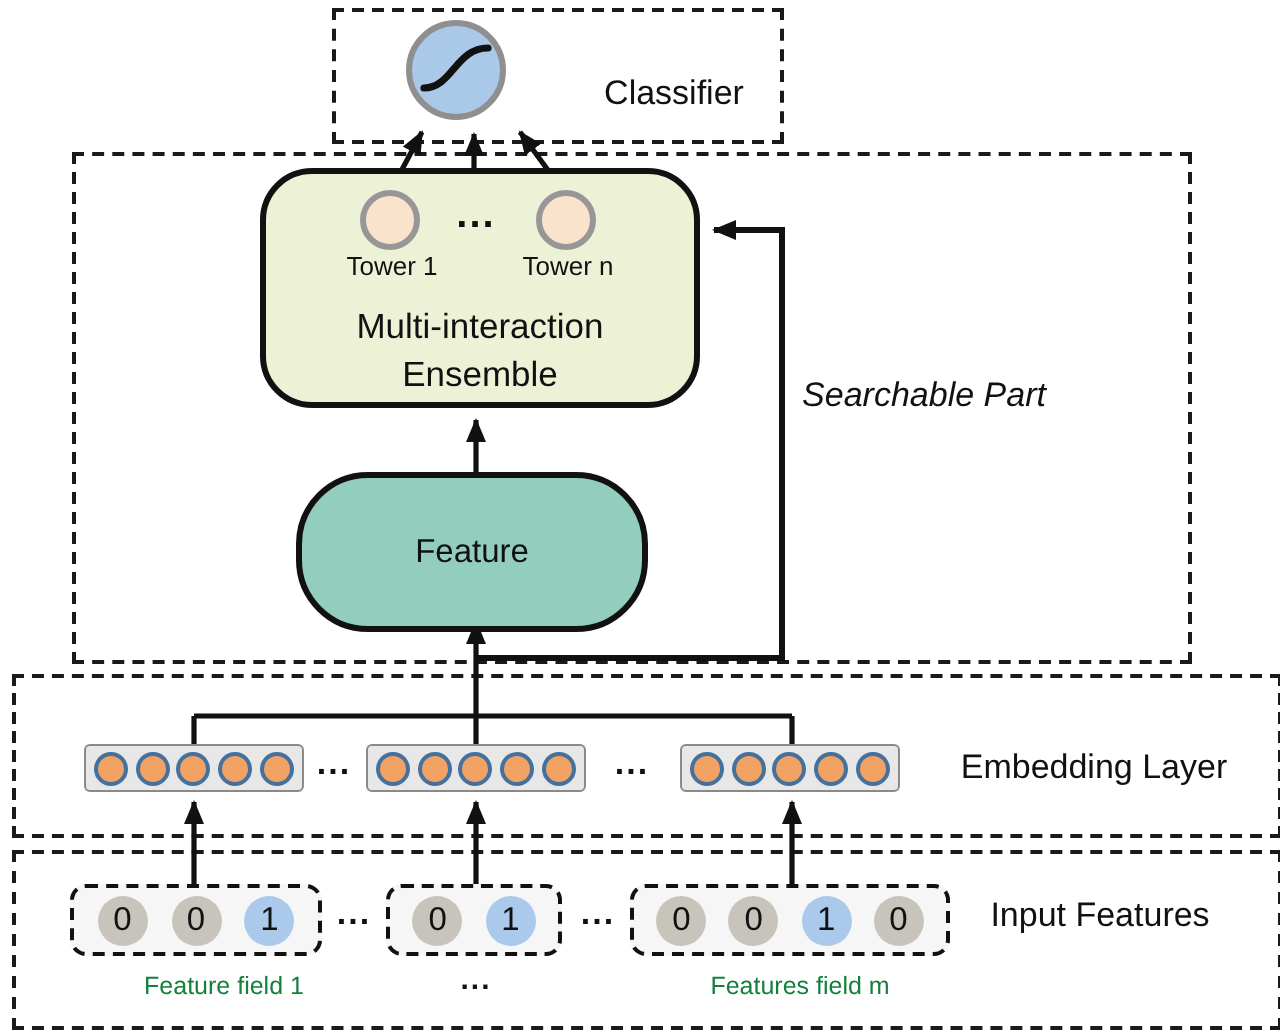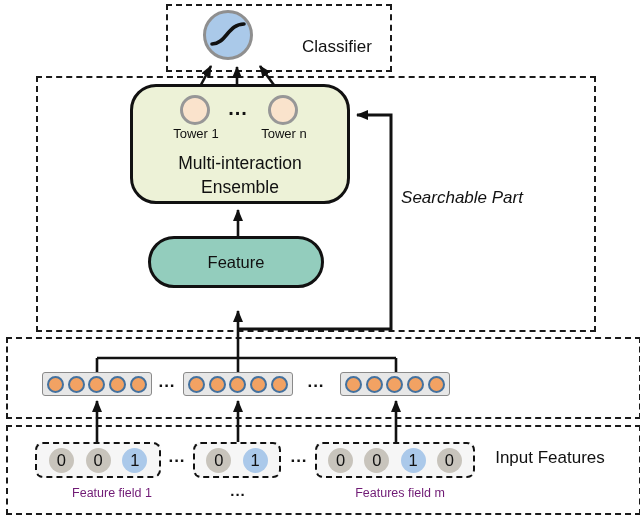--- a/index.html
+++ b/index.html
@@ -2,31 +2,31 @@
 <html style="--classifier-fill: #aac9e9; --tower-fill: #fae3cc; --ensemble-fill: #edf2d7; --interactions-fill: #93cdbd; --embed-circle-fill: #f2a263; --embed-circle-border: #44719e; --cell-gray: #c8c4bc; --cell-blue: #abc9ea;"><head>
 <meta charset="utf-8">
 <style>
   html,body{margin:0;padding:0;background:#fff;}
   .canvas{position:relative;width:640px;height:518px;background:#ffffff;
           font-family:"Liberation Sans",sans-serif;color:#111;overflow:hidden;}
   .abs{position:absolute;}
   .ctr{position:absolute;transform:translate(-50%,-50%);white-space:nowrap;}
   .dash-box{position:absolute;border:2px dashed #1a1a1a;z-index:1;background:transparent;}
   .lbl{font-size:17px;color:#111;z-index:1;}
-  .small-lbl{font-size:12.5px;color:#701a75;z-index:3;}
+  .small-lbl{font-size:12.5px;color:#15803d;z-index:3;}
   .dots{font-weight:bold;font-size:18px;letter-spacing:1px;z-index:3;color:#111;}
   svg.overlay{position:absolute;left:0;top:0;z-index:2;}
   .shape{z-index:3;}
   .ensemble{position:absolute;left:130px;top:84px;width:220px;height:120px;
             background:var(--ensemble-fill);border:3px solid #111;border-radius:26px;box-sizing:border-box;}
   .tower{position:absolute;width:30px;height:30px;border-radius:50%;
          background:var(--tower-fill);border:3px solid #979797;box-sizing:border-box;}
   .tower-lbl{font-size:13px;z-index:3;}
   .ensemble-title{text-align:center;font-size:17.5px;line-height:24px;z-index:3;}
-  .fi-pill{position:absolute;left:148px;top:236px;width:176px;height:52px;border-radius:36px;
+  .fi-pill{position:absolute;left:148px;top:236px;width:176px;height:80px;border-radius:36px;
            background:var(--interactions-fill);border:3px solid #111;box-sizing:border-box;
            display:flex;flex-direction:column;align-items:center;justify-content:center;
            font-size:16.5px;line-height:21px;}
   .classifier-circle{position:absolute;left:203px;top:10px;width:50px;height:50px;border-radius:50%;
            background:var(--classifier-fill);border:3px solid #8f8f8f;box-sizing:border-box;
            display:flex;align-items:center;justify-content:center;}
   .embed-vec{position:absolute;width:110px;height:24px;background:#e7e7e7;border:1.5px solid #8a8a8a;
            border-radius:3px;box-sizing:border-box;display:flex;align-items:center;justify-content:space-evenly;}
   .embed-dot{width:17px;height:17px;border-radius:50%;background:var(--embed-circle-fill);
            border:2px solid var(--embed-circle-border);box-sizing:border-box;}
@@ -44,20 +44,21 @@
 
 <div class="canvas">
 
   <div class="dash-box" style="left:166px;top:4px;width:222px;height:64px;"></div>
   <div class="dash-box" style="left:36px;top:76px;width:556px;height:252px;"></div>
   <div class="dash-box" style="left:6px;top:337px;width:631px;height:78px;"></div>
   <div class="dash-box" style="left:6px;top:425px;width:631px;height:86px;"></div>
 
   <div class="ctr lbl" style="left:337px;top:47px;">Classifier</div>
   <div class="ctr lbl" style="left:462px;top:198px;font-style:italic;">Searchable Part</div>
+  <div class="ctr lbl" style="left:547px;top:384px;">Embedding Layer</div>
   <div class="ctr lbl" style="left:550px;top:458px;">Input Features</div>
 
   <svg class="overlay" width="640" height="518" viewBox="0 0 640 518">
     <defs>
       <marker id="ah" markerUnits="userSpaceOnUse" markerWidth="15" markerHeight="12" refX="11" refY="5" orient="auto">
         <path d="M0,0 L12,5 L0,10 Z" fill="#111"></path>
       </marker>
     </defs>
     <g>
       <path class="stroke" d="M195,96 L211,66" marker-end="url(#ah)"></path>

